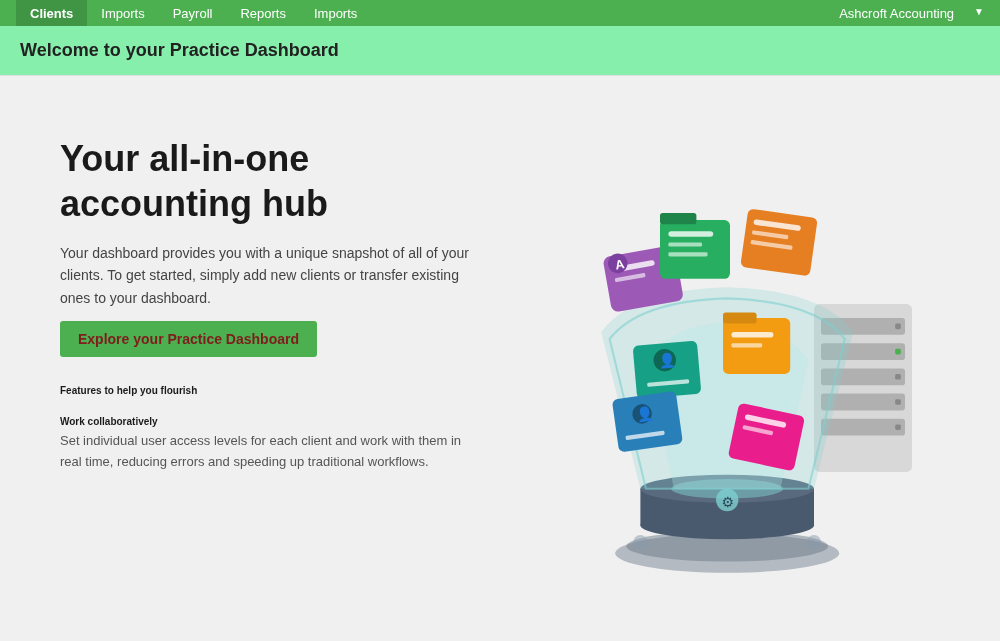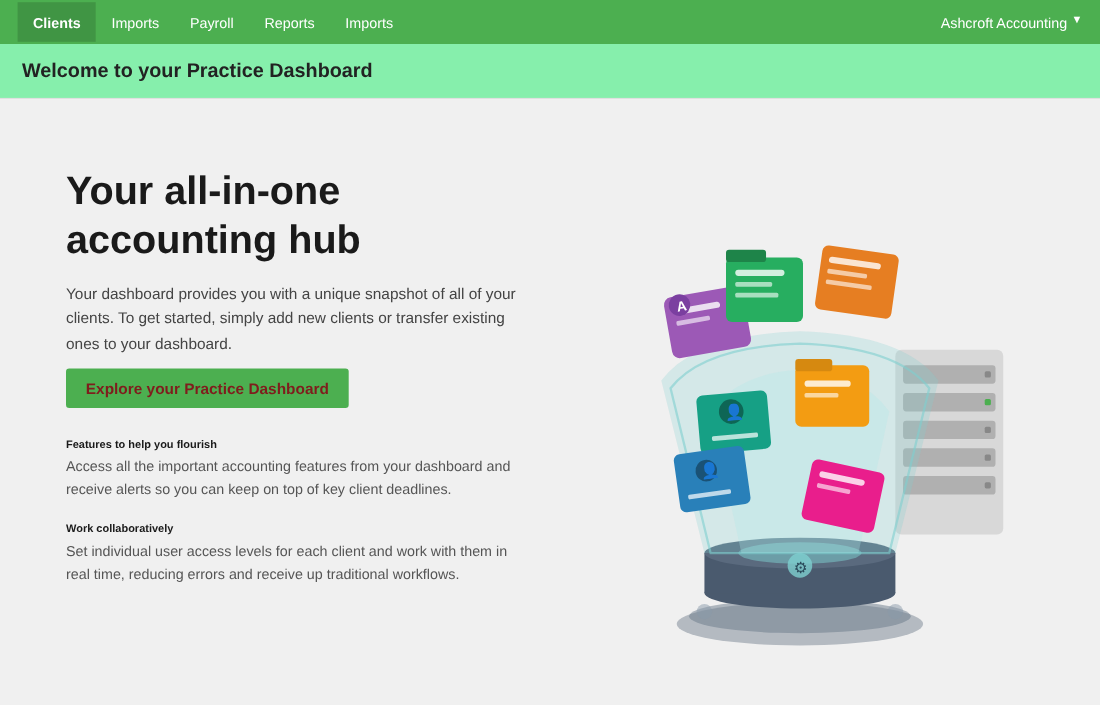--- a/index.html
+++ b/index.html
@@ -3,40 +3,40 @@
   <meta charset="utf-8">
   <style>
     * { margin: 0; padding: 0; box-sizing: border-box; }
     body { font-family: -apple-system, BlinkMacSystemFont, 'Segoe UI', Arial, sans-serif; font-size: 14px; color: #333; background: #f5f5f5; width: 1000px; min-height: 641px; display: flex; flex-direction: column; }
 
     
     nav {
       background: #4caf50;
       display: flex;
       align-items: center;
-      height: 40px;
+      height: 26px;
       padding: 0 16px;
       justify-content: space-between;
     }
     .nav-left { display: flex; gap: 0; }
     .nav-item {
       color: #fff;
       font-size: 13px;
       padding: 0 14px;
       height: 36px;
       display: flex;
       align-items: center;
       cursor: pointer;
       text-decoration: none;
     }
     .nav-item.active { background: rgba(0,0,0,0.15); font-weight: 600; }
     .nav-right {
       display: flex;
       align-items: flex-start;
-      gap: 4px;
+      gap: 20px;
       color: #fff;
       font-size: 13px;
       cursor: pointer;
     }
     .nav-right-chevron { font-size: 10px; }
 
     
     .title-bar {
       background: #86efac;
       padding: 14px 20px;
@@ -144,25 +144,24 @@
 
 <div class="main-content">
   <div class="content-inner">
     <div class="left-col">
       <h2 class="hero-title">Your all-in-one accounting hub</h2>
       <p class="hero-desc">Your dashboard provides you with a unique snapshot of all of your clients. To get started, simply add new clients or transfer existing ones to your dashboard.</p>
       <button class="explore-btn">Explore your Practice Dashboard</button>
 
       <div class="feature-block">
         <div class="feature-title">Features to help you flourish</div>
-        <div class="feature-desc">Access all the important accounting features from your dashboard and receive alerts so you can keep on top of key client deadlines.</div>
       </div>
       <div class="feature-block">
         <div class="feature-title">Work collaboratively</div>
-        <div class="feature-desc">Set individual user access levels for each client and work with them in real time, reducing errors and receive up traditional workflows.</div>
+        <div class="feature-desc">Set individual user access levels for each client and work with them in real time, reducing errors and speeding up traditional workflows.</div>
       </div>
     </div>
 
     <div class="right-col">
 
       <svg class="hub-svg" viewBox="0 0 300 340" xmlns="http://www.w3.org/2000/svg">
 
         <rect x="210" y="120" width="70" height="120" rx="4" fill="#c8c8c8" opacity="0.6"></rect>
         <rect x="215" y="130" width="60" height="12" rx="2" fill="#b0b0b0"></rect>
         <rect x="215" y="148" width="60" height="12" rx="2" fill="#b0b0b0"></rect>

